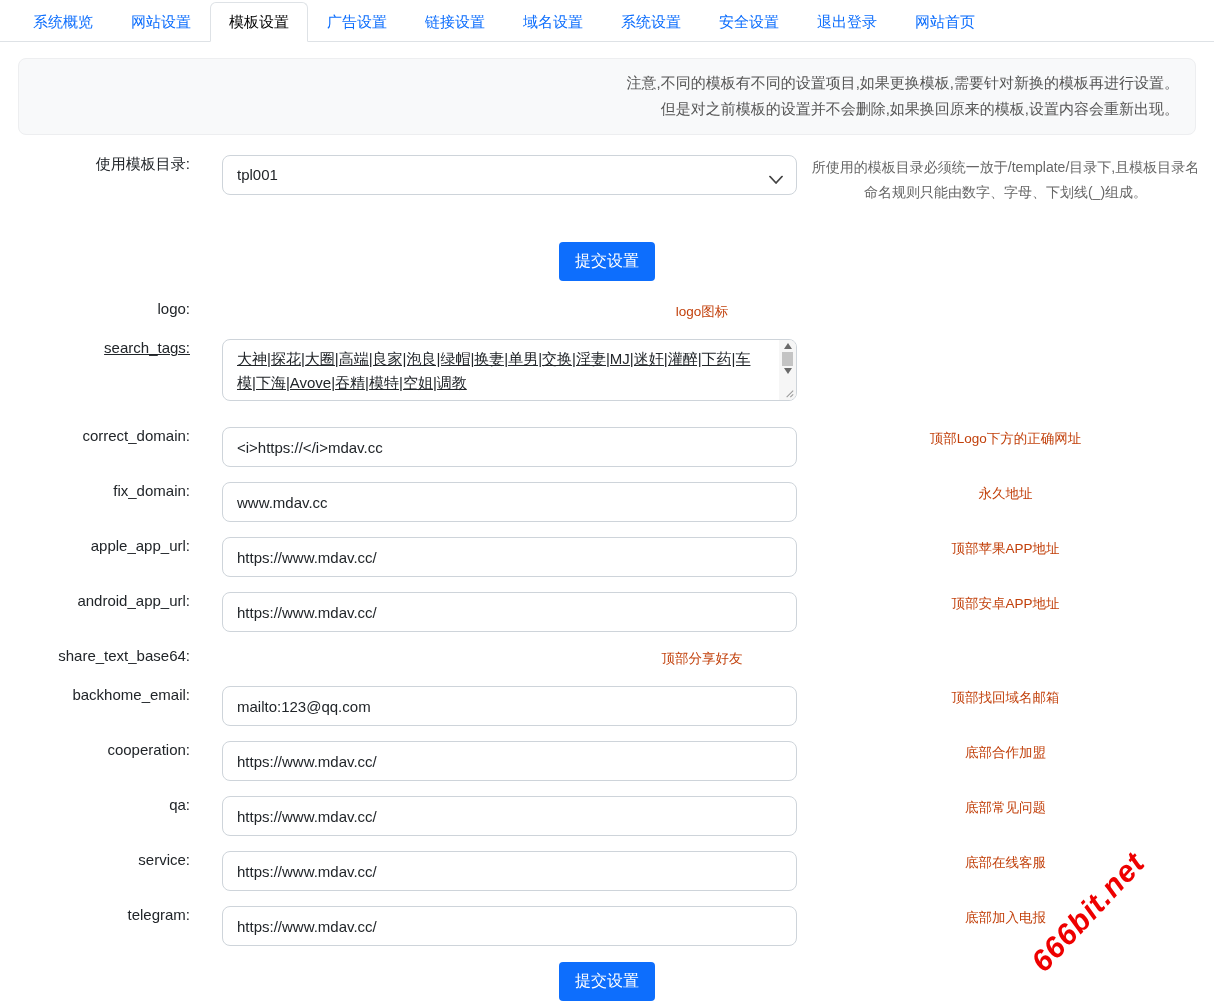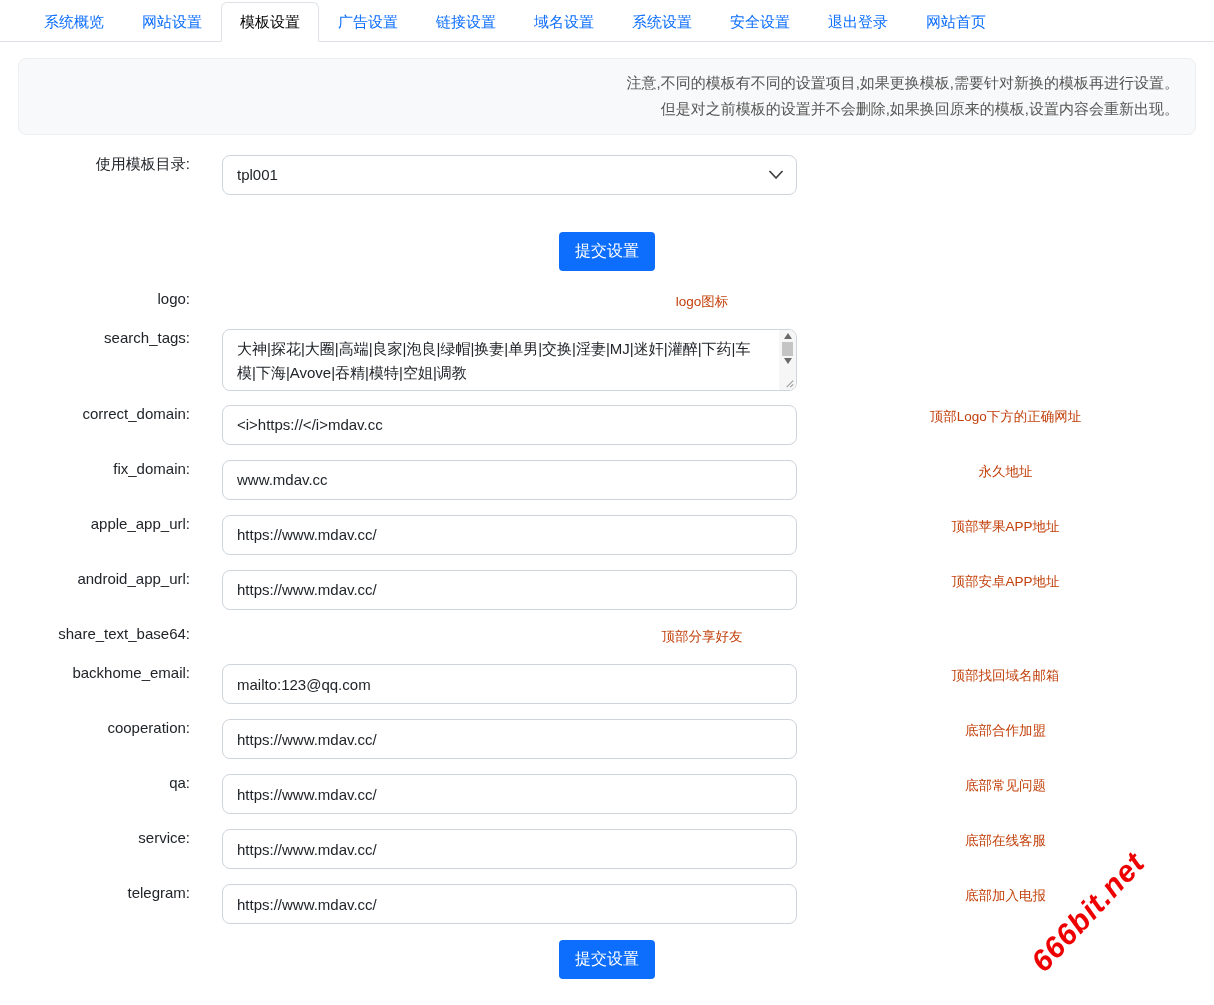--- a/index.html
+++ b/index.html
@@ -12,21 +12,21 @@
     font-family: "Liberation Sans", "DejaVu Sans", sans-serif;
     position: relative;
     overflow: hidden;
   }
 
   
   .tabs {
     display: flex;
     align-items: flex-end;
     border-bottom: 1px solid #dee2e6;
-    padding-left: 25px;
+    padding-left: 14px;
     height: 42px;
   }
   .tab {
     display: block;
     color: #0d6efd;
     font-size: 15px;
     padding: 10px 18px 9px;
     margin-bottom: -1px;
     border: 1px solid transparent;
     border-radius: 6px 6px 0 0;
@@ -189,32 +189,33 @@
   <div class="frm-row">
     <label class="lbl">使用模板目录:</label>
     <div class="fieldcol">
       <select class="sel">
         <option>tpl001</option>
       </select>
       <svg class="chev" width="14" height="9" viewBox="0 0 14 9">
         <path d="M1 1 L7 7.5 L13 1" fill="none" stroke="#444" stroke-width="1.8" stroke-linecap="round" stroke-linejoin="round"></path>
       </svg>
     </div>
+    <div class="hintcol strong">所使用的模板目录必须统一放于/template/目录下,且模板目录名命名规则只能由数字、字母、下划线(_)组成。</div>
   </div>
 
   <div class="btn-row first">
     <button class="btn">提交设置</button>
   </div>
 
   <div class="frm-row">
     <label class="lbl">logo:</label>
     <div class="hintcol">logo图标</div>
   </div>
 
-  <div class="frm-row" style="margin-bottom:14px;">
+  <div class="frm-row" style="margin-bottom:26px;text-decoration:underline;">
     <label class="lbl">search_tags:</label>
     <div class="fieldcol">
       <textarea class="ta" spellcheck="false" style="">大神|探花|大圈|高端|良家|泡良|绿帽|换妻|单男|交换|淫妻|MJ|迷奸|灌醉|下药|车模|下海|Avove|吞精|模特|空姐|调教</textarea>
       <div class="fake-scroll">
         <div class="arr-up"></div>
         <div class="thumb"></div>
         <div class="arr-dn"></div>
         <svg class="grip" width="11" height="11" viewBox="0 0 11 11">
           <path d="M10 2 L2 10 M10 6.5 L6.5 10" stroke="#9a9a9a" stroke-width="1.3" fill="none"></path>
         </svg>

